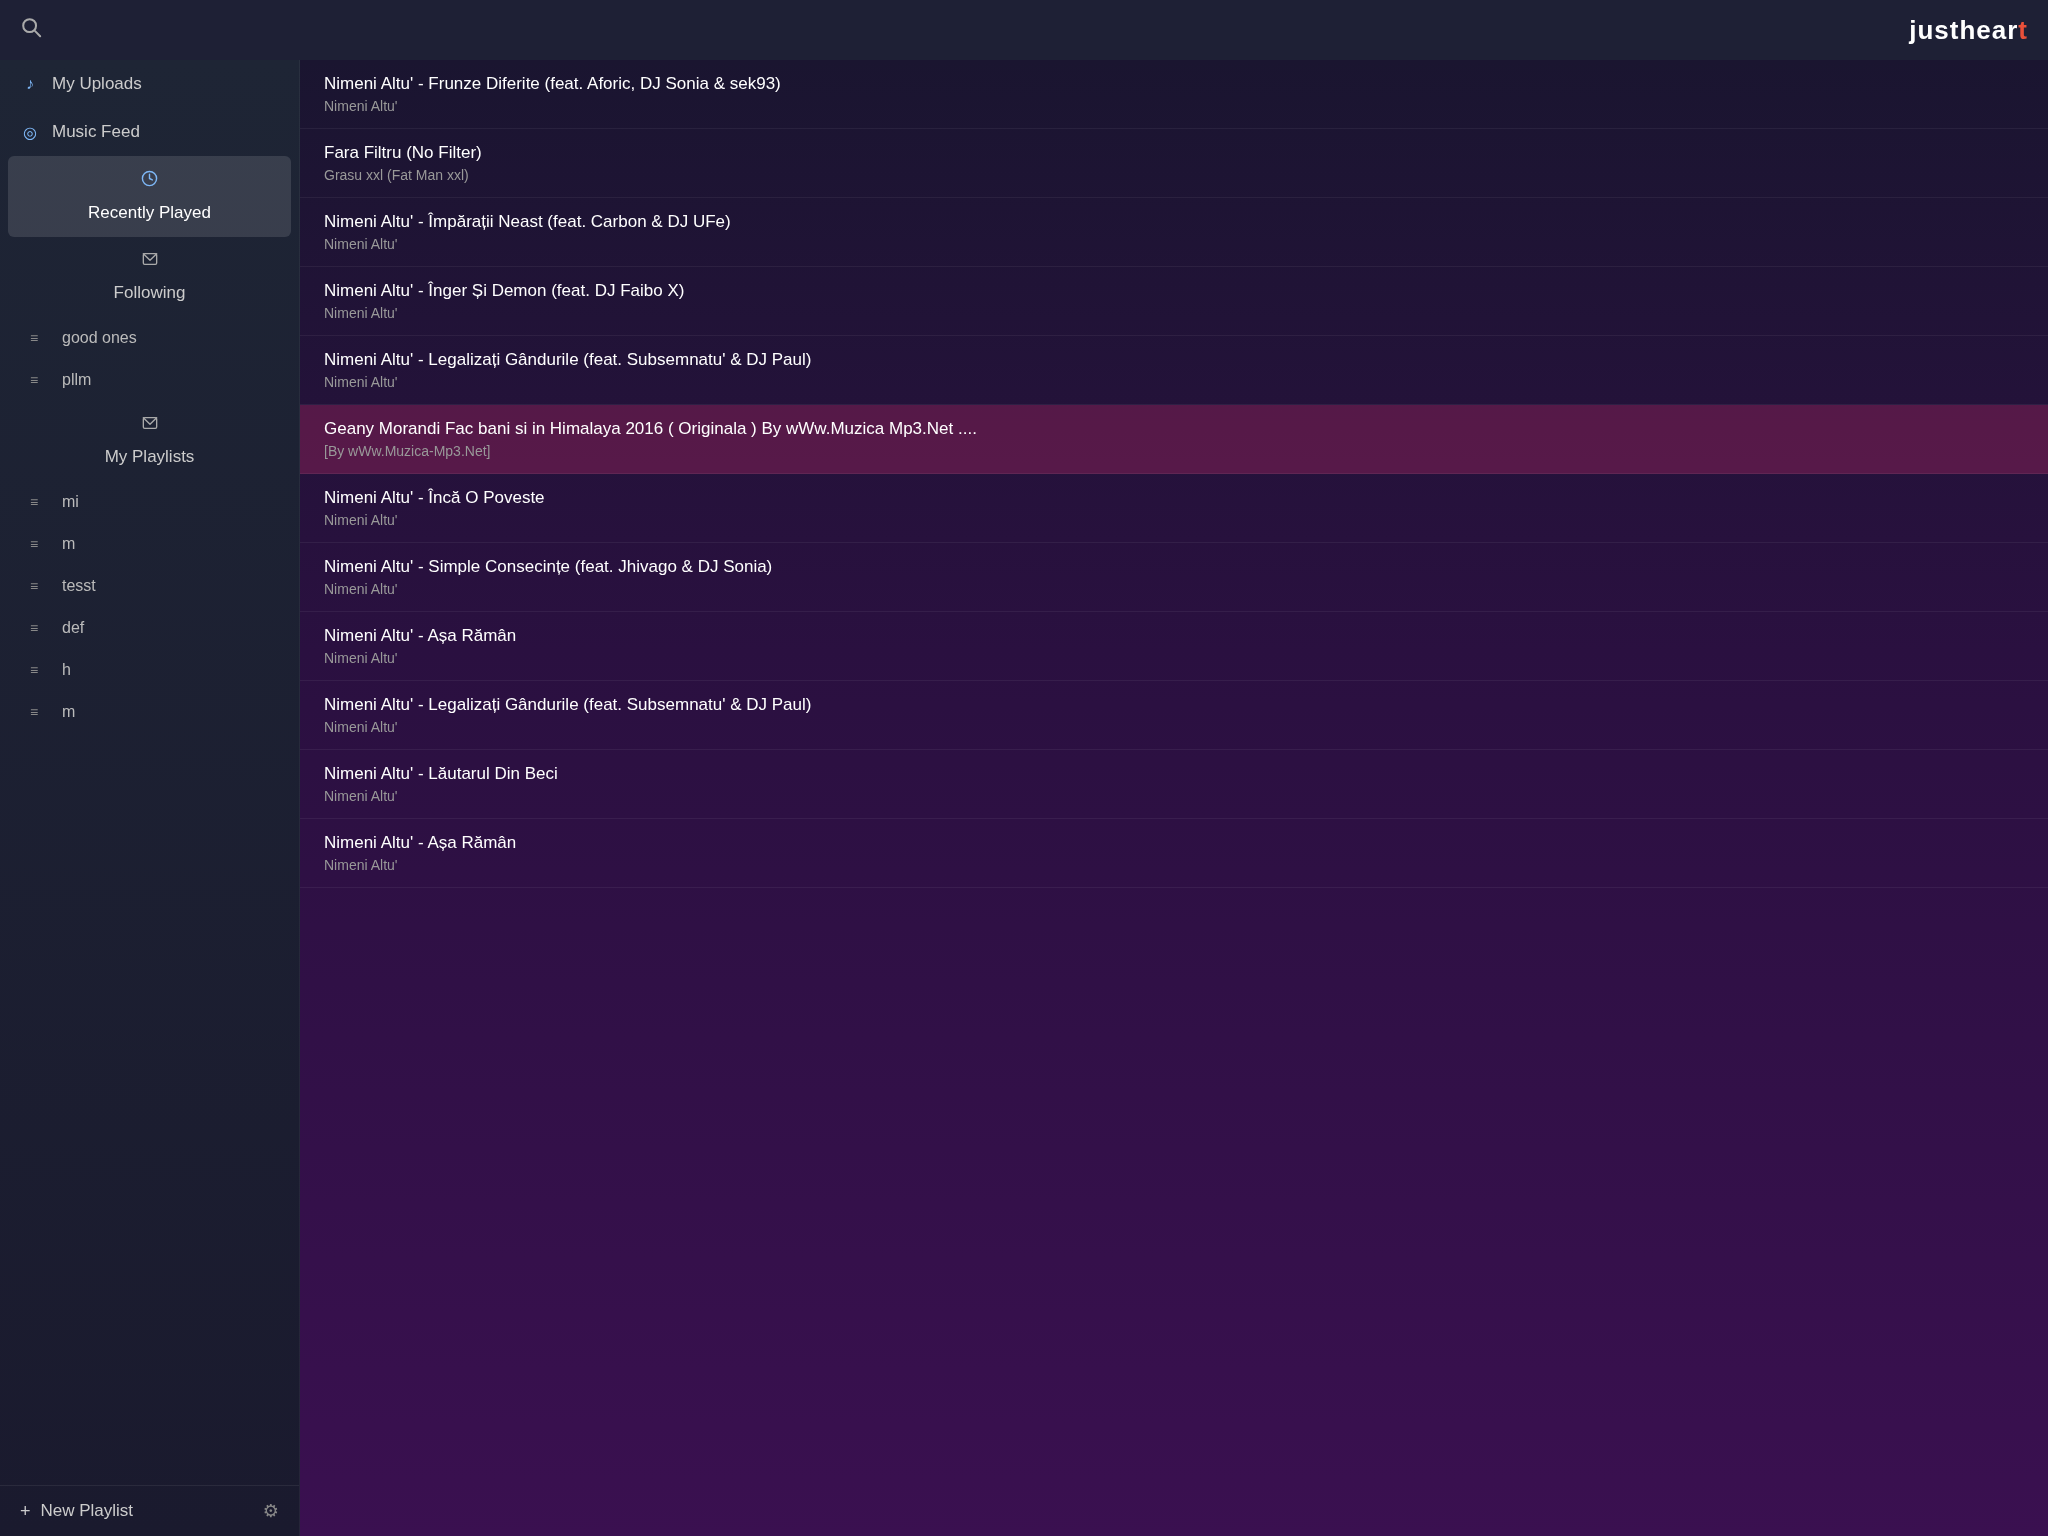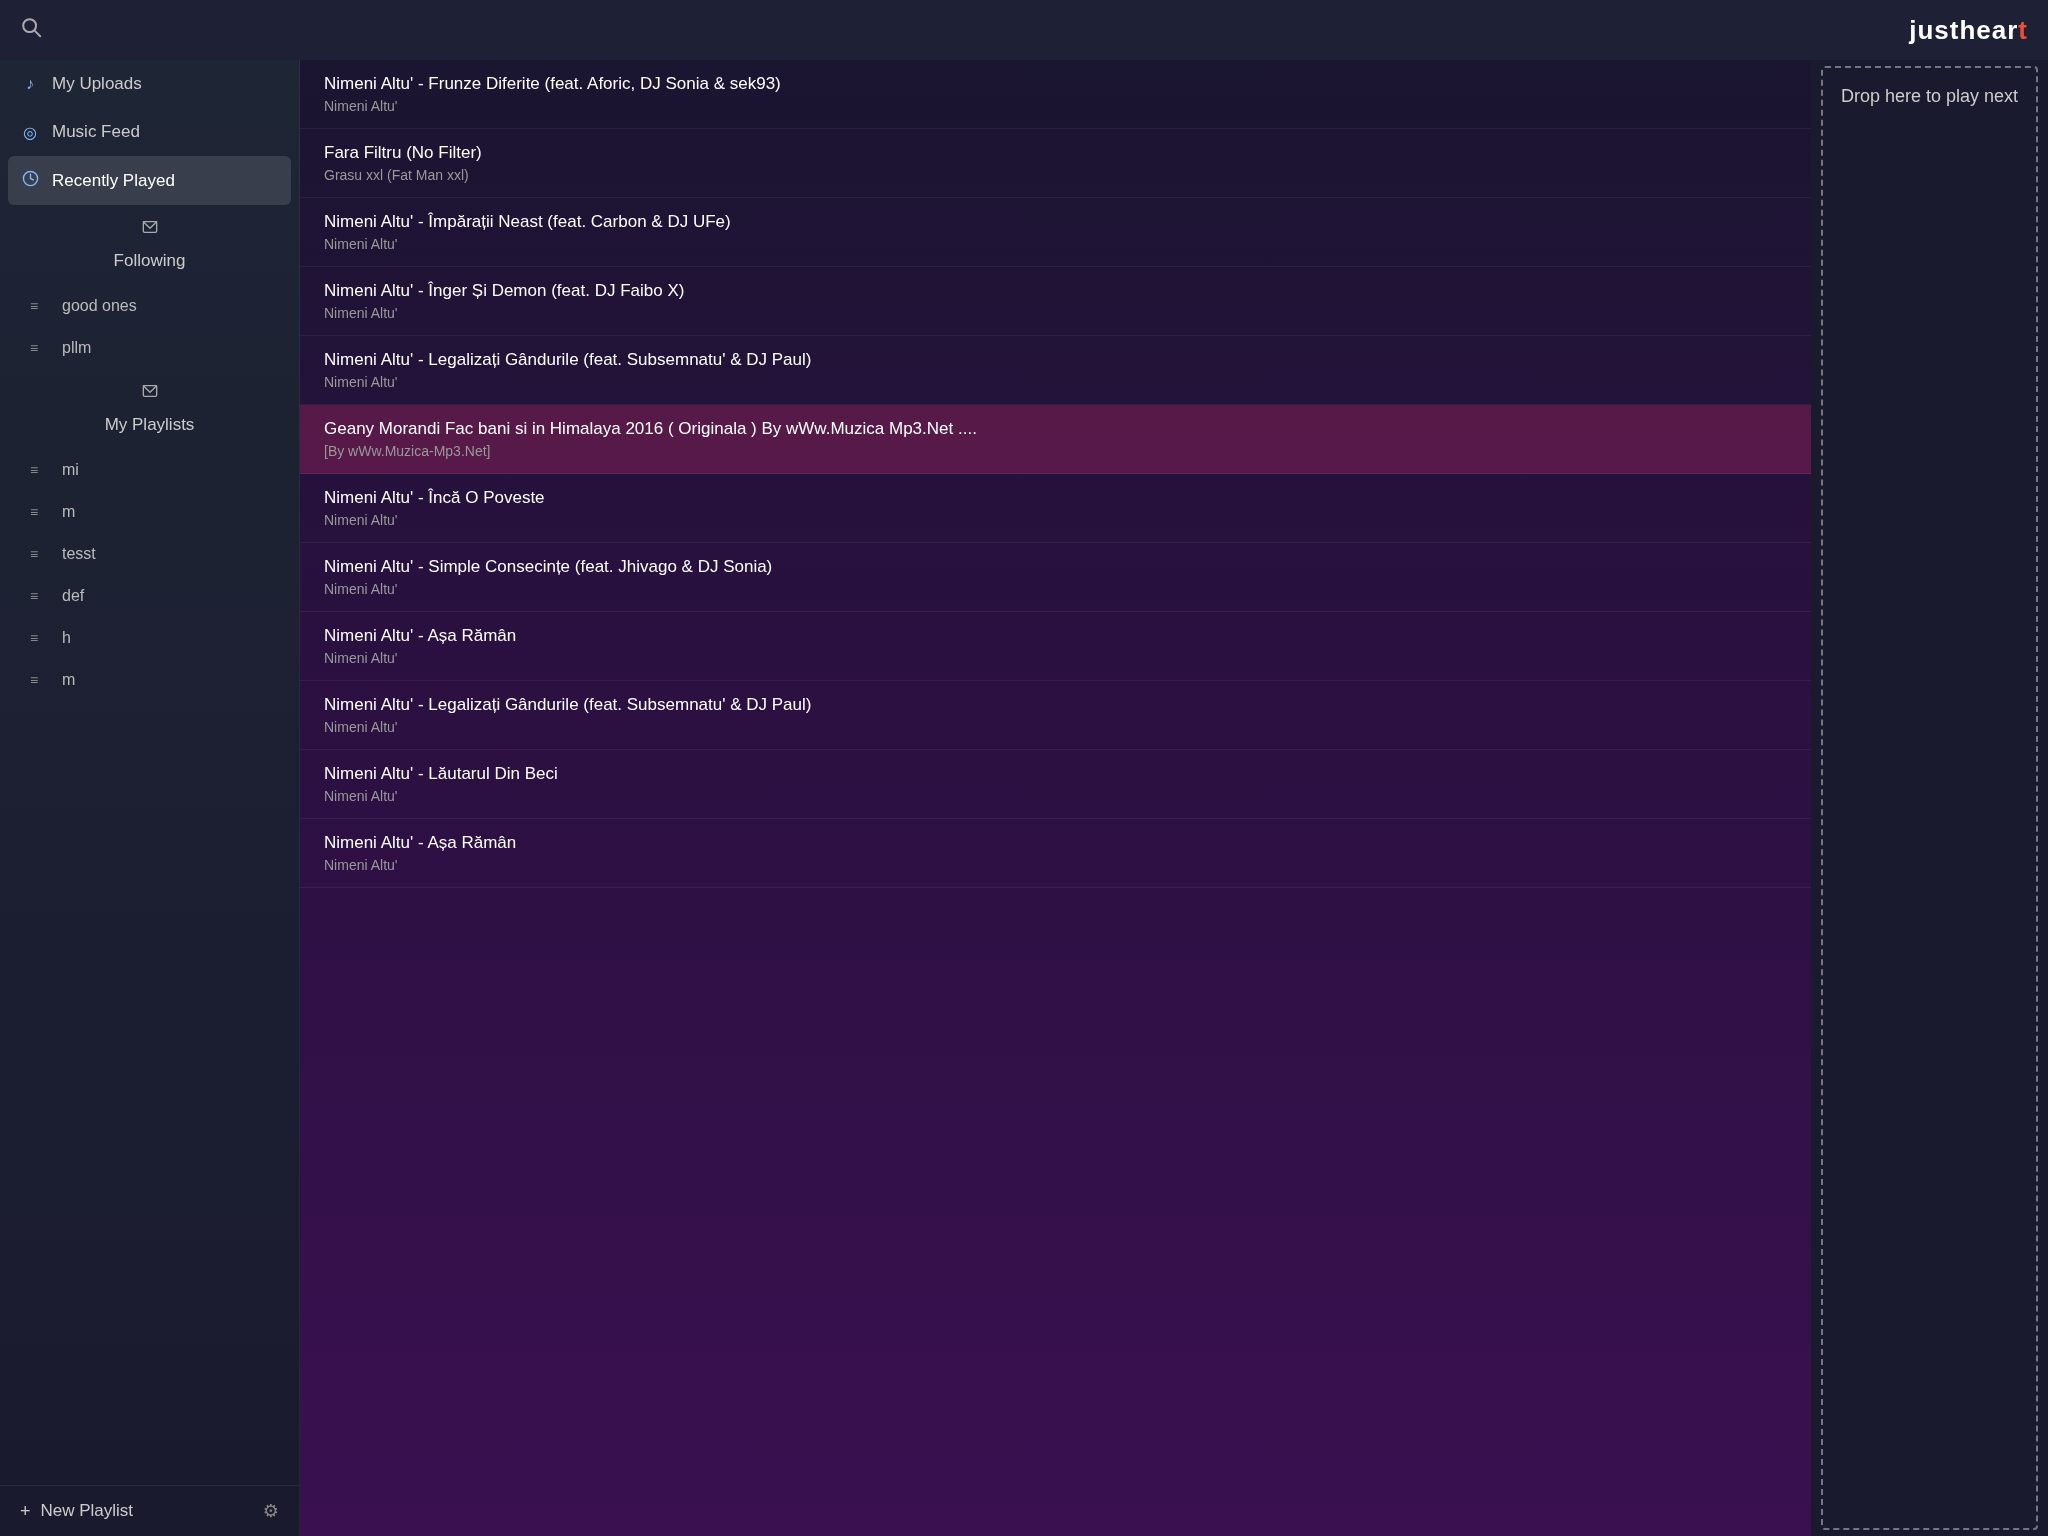--- a/index.html
+++ b/index.html
@@ -70,20 +70,21 @@
       color: #ccc;
       gap: 12px;
       transition: background 0.15s;
     }
     .sidebar-item.active {
       background: rgba(255,255,255,0.12);
       color: #fff;
       border-radius: 6px;
       margin: 0 8px;
       padding: 14px 12px;
+      flex-direction: column;
     }
     .sidebar-item .icon {
       font-size: 16px;
       color: #7eb8f7;
       width: 20px;
       text-align: center;
       flex-shrink: 0;
     }
     .sidebar-item.active .icon { color: #7eb8f7; }
 
@@ -324,18 +325,15 @@
         </div>
         <div class="track-item">
           <div class="track-title">Nimeni Altu' - Lăutarul Din Beci</div>
           <div class="track-artist">Nimeni Altu'</div>
         </div>
         <div class="track-item">
           <div class="track-title">Nimeni Altu' - Așa Rămân</div>
           <div class="track-artist">Nimeni Altu'</div>
         </div>
       </div>
-    <div class="drop-zone">
-      <span>Drop here to play next</span>
-    </div>
   </div>
 
 </div>
 
 </body></html>

